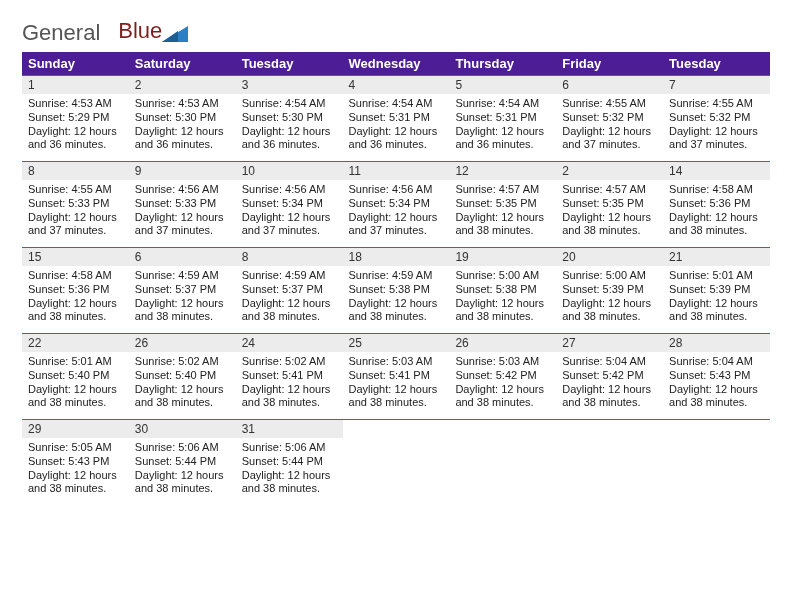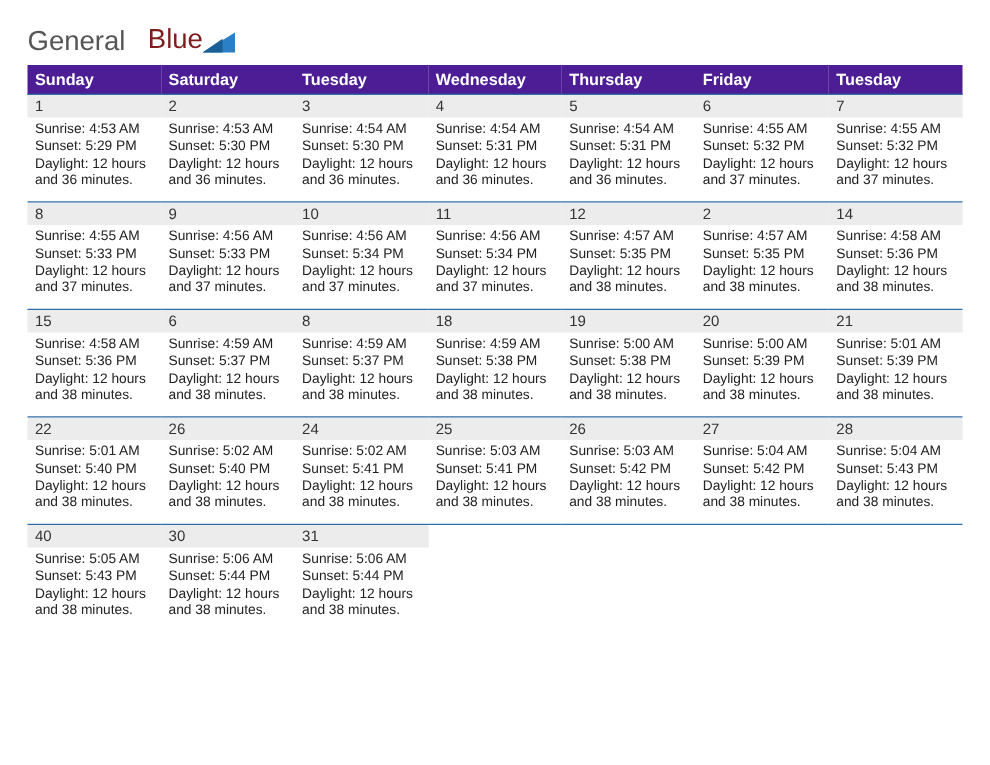--- a/index.html
+++ b/index.html
@@ -327,21 +327,21 @@
           <div class="daynum">28</div>
           <div class="daybody">
             <div>Sunrise: 5:04 AM</div>
             <div>Sunset: 5:43 PM</div>
             <div>Daylight: 12 hours and 38 minutes.</div>
           </div>
         </td>
       </tr>
       <tr>
         <td>
-          <div class="daynum">40</div>
+          <div class="daynum">29</div>
           <div class="daybody">
             <div>Sunrise: 5:05 AM</div>
             <div>Sunset: 5:43 PM</div>
             <div>Daylight: 12 hours and 38 minutes.</div>
           </div>
         </td>
         <td>
           <div class="daynum">30</div>
           <div class="daybody">
             <div>Sunrise: 5:06 AM</div>

